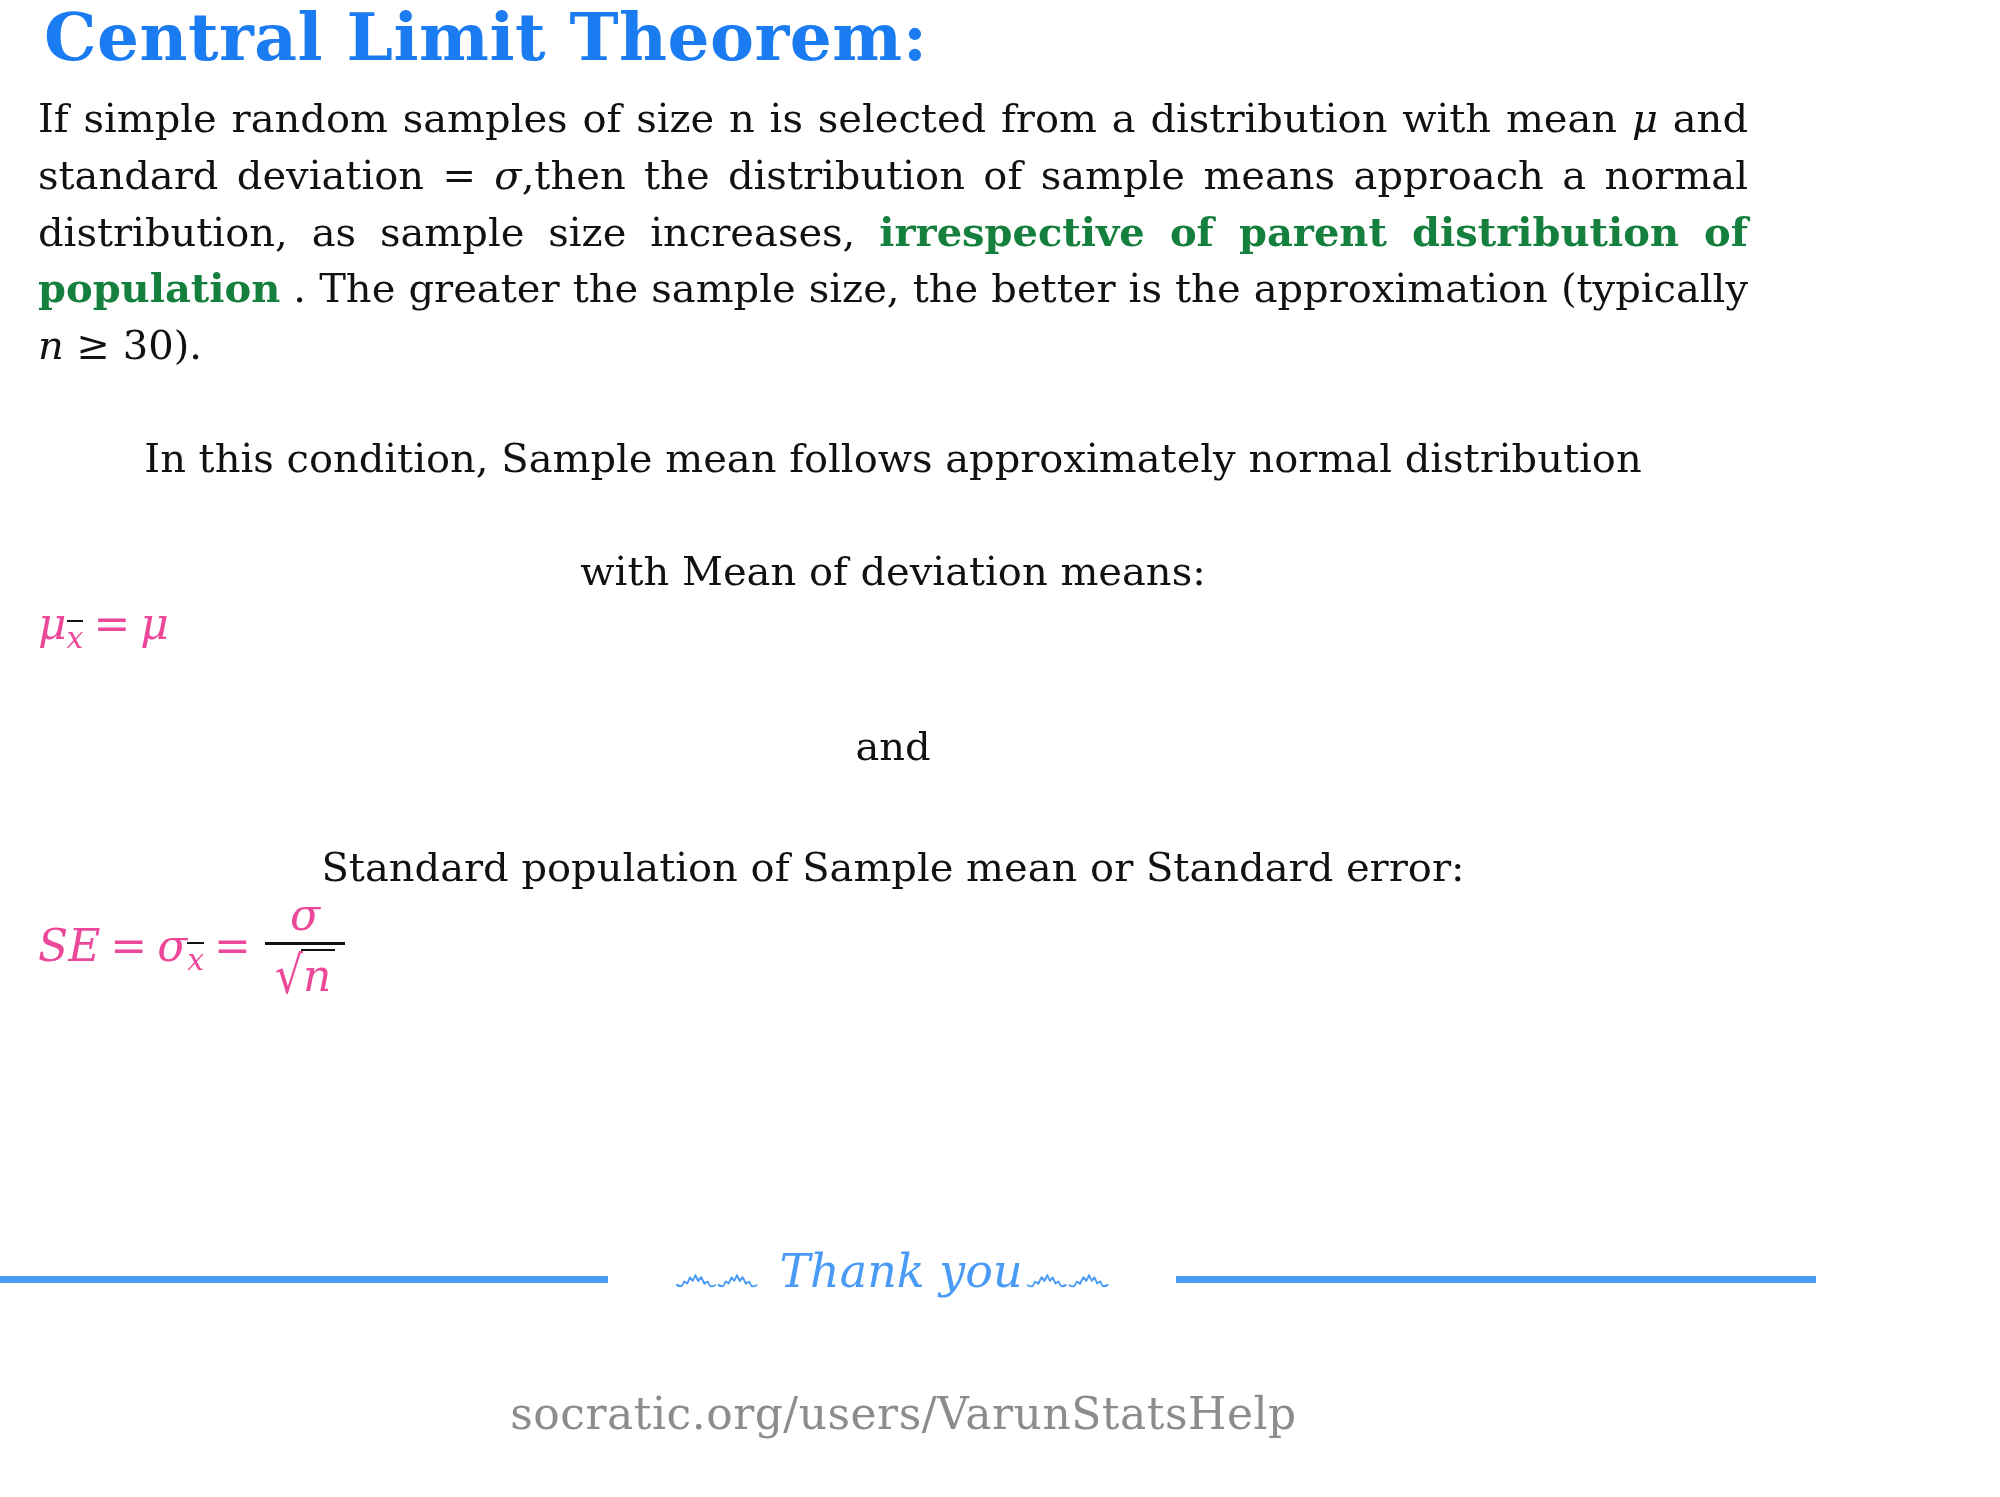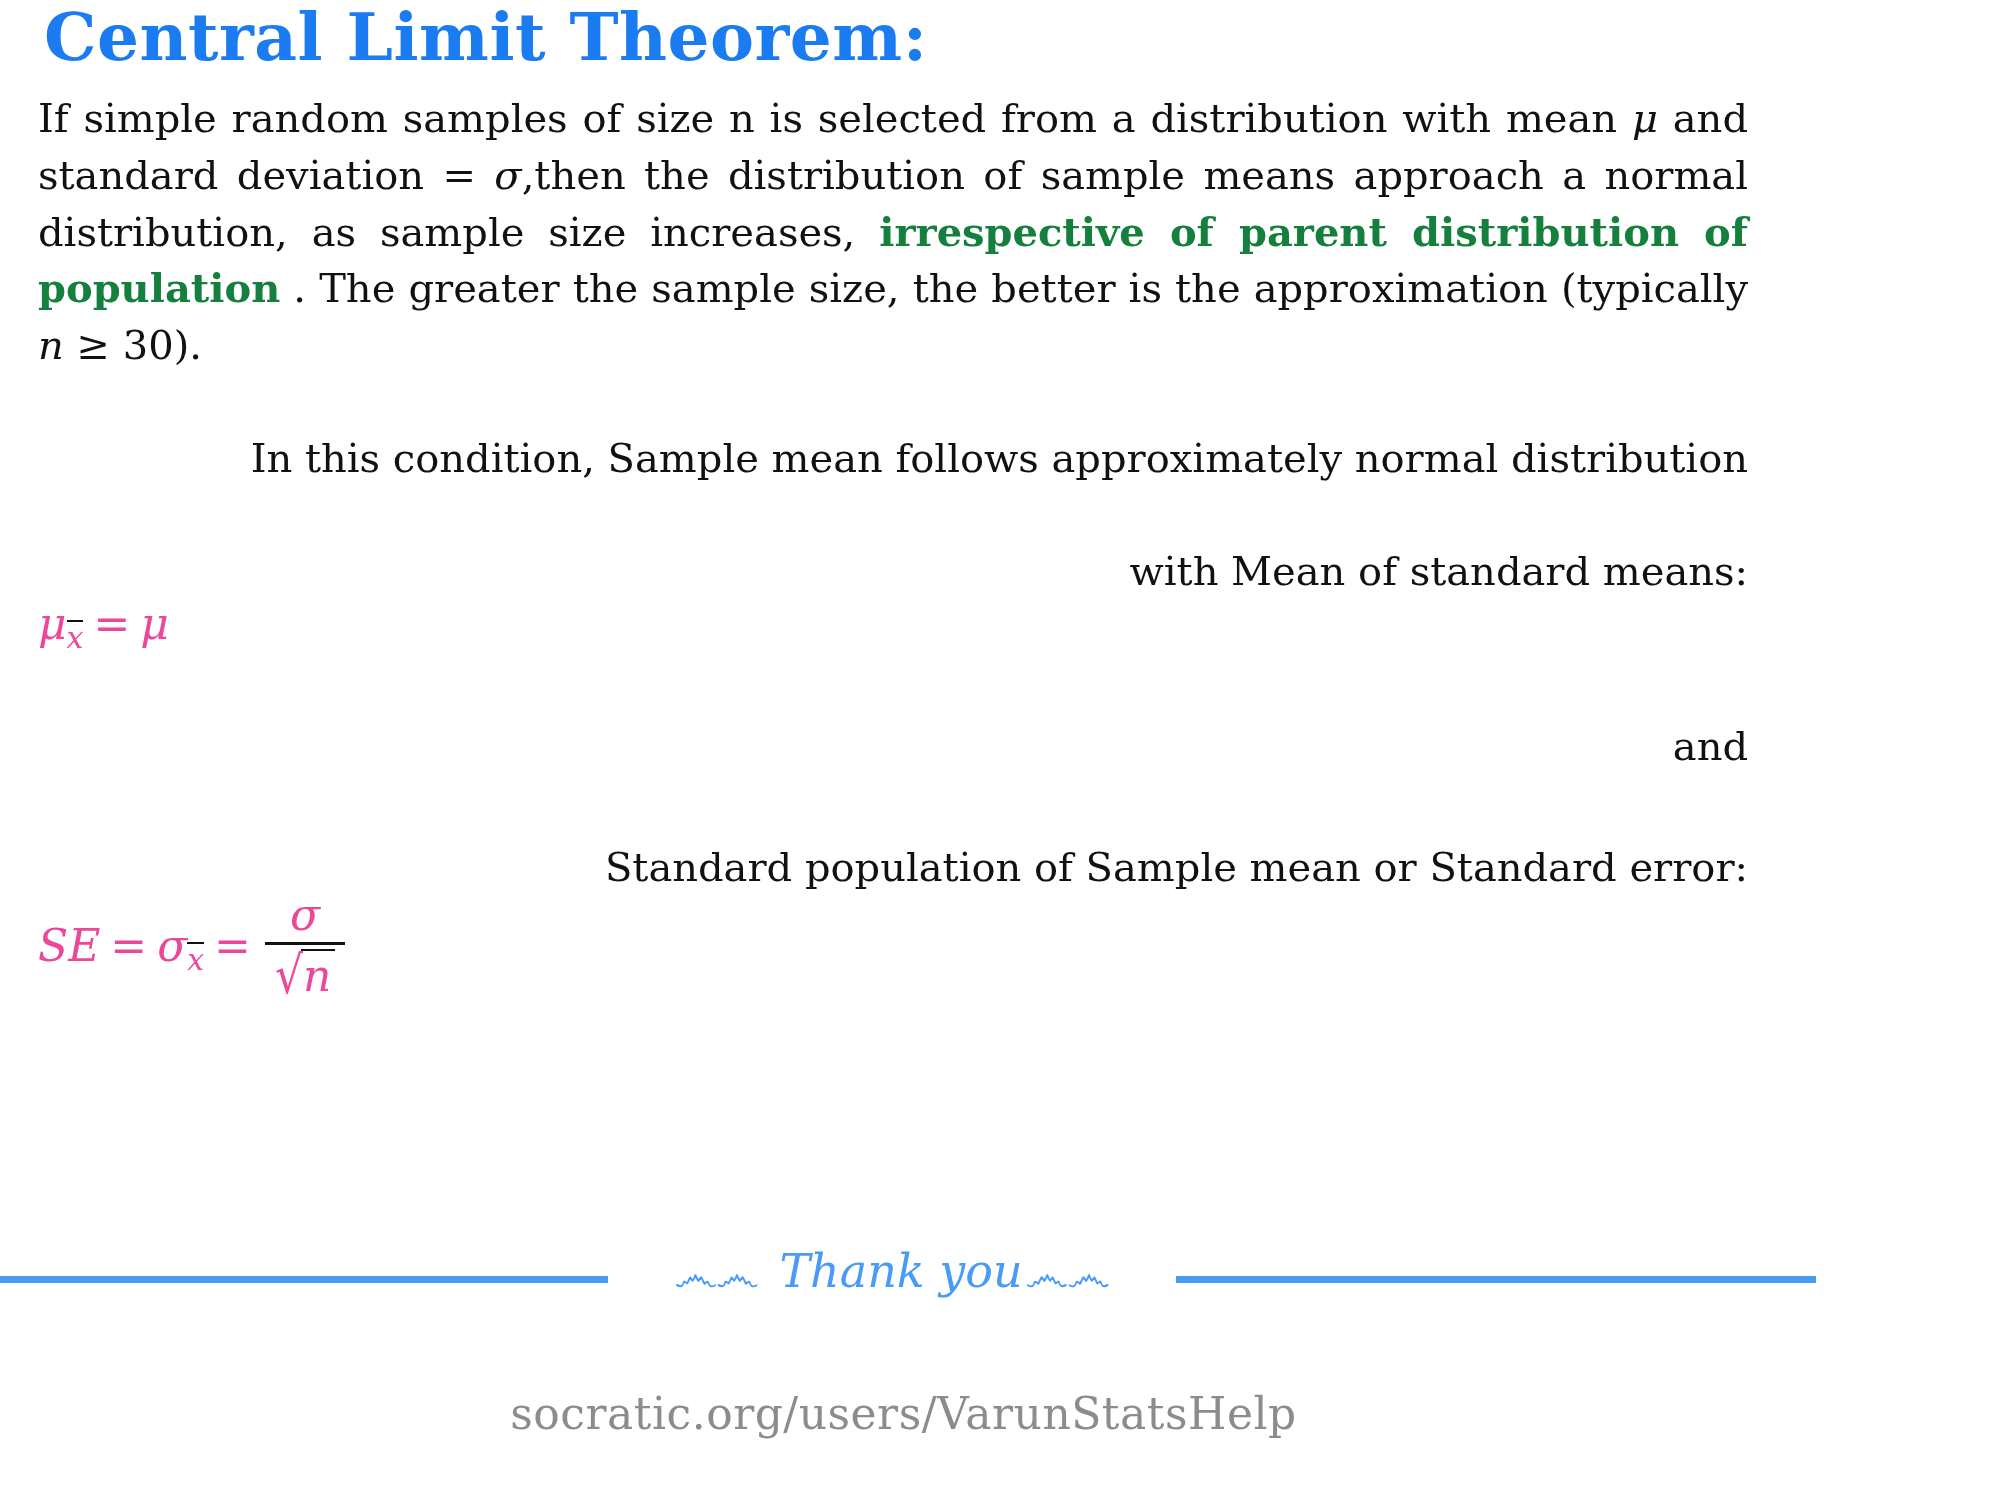--- a/index.html
+++ b/index.html
@@ -38,21 +38,21 @@
   
   .para {
     font-size: 40px;
     line-height: 1.42;
     text-align: justify;
     text-justify: inter-word;
     margin: 0 0 0 0;
     padding: 0 2px 0 4px;
     color: #111111;
   }
-  .para.nojust { text-align: right; }
+  .para.nojust { text-align: center; }
 
   .emph {
     color: #15803d;
     font-weight: bold;
   }
 
   .mathi {
     font-style: italic;
     font-family: "DejaVu Serif", "Liberation Serif", serif;
   }
@@ -193,21 +193,21 @@
   <p class="para">
     <span>If simple random samples of size n is selected from a distribution with mean </span><span class="mathsym">μ</span><span> and standard deviation = </span><span class="mathsym">σ</span><span>,then the distribution of sample means approach a normal distribution, as sample size increases, </span><span class="emph">irrespective of parent distribution of population</span><span> . The greater the sample size, the better is the approximation (typically </span><span class="mathi">n</span><span> ≥ </span><span>30</span><span>).</span>
   </p>
 
   <div class="gap-md"></div>
 
   <p class="para nojust">In this condition, Sample mean follows approximately normal distribution</p>
 
   <div class="gap-md"></div>
 
-  <p class="para nojust">with Mean of standard means:</p>
+  <p class="para nojust">with Mean of deviation means:</p>
 
   <div class="display-math">
     <span class="mvar">μ</span><span class="sub"><span class="overbar mvar">x</span></span><span class="eq">=</span><span class="mvar">μ</span>
   </div>
 
   <div class="gap-lg"></div>
 
   <p class="para nojust">and</p>
 
   <div class="gap-lg"></div>

